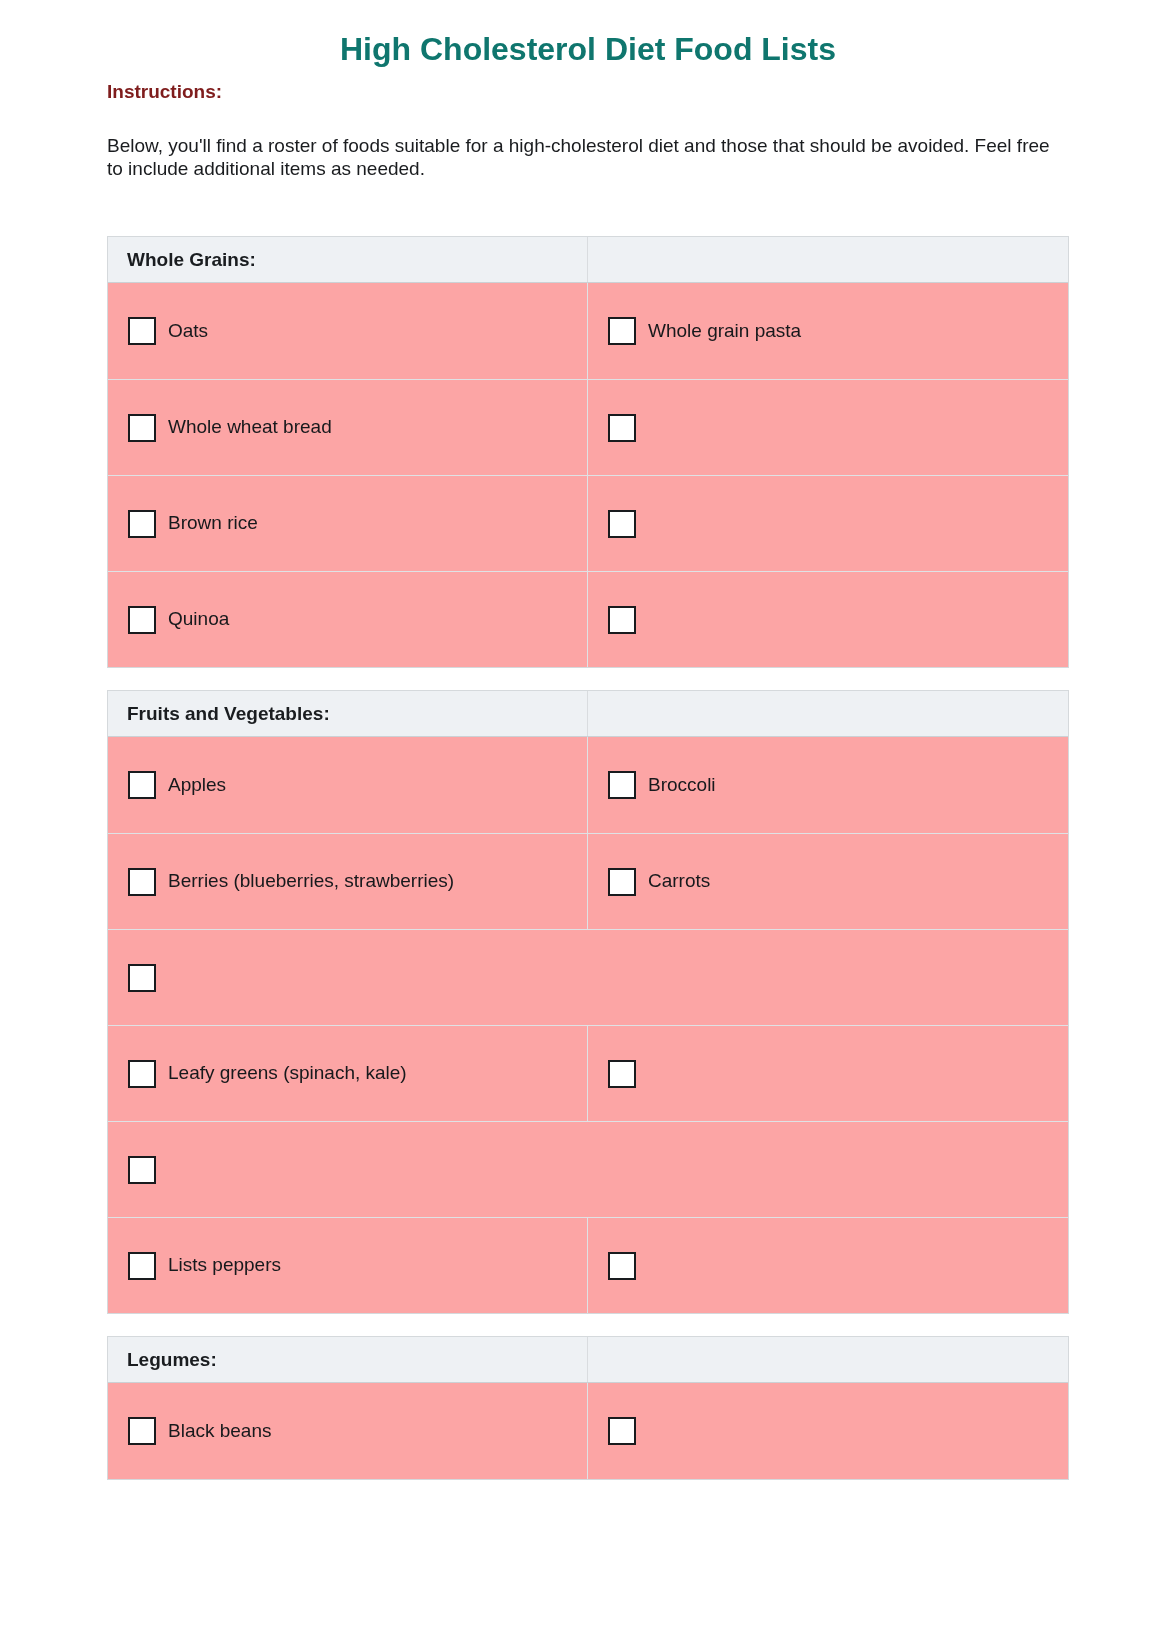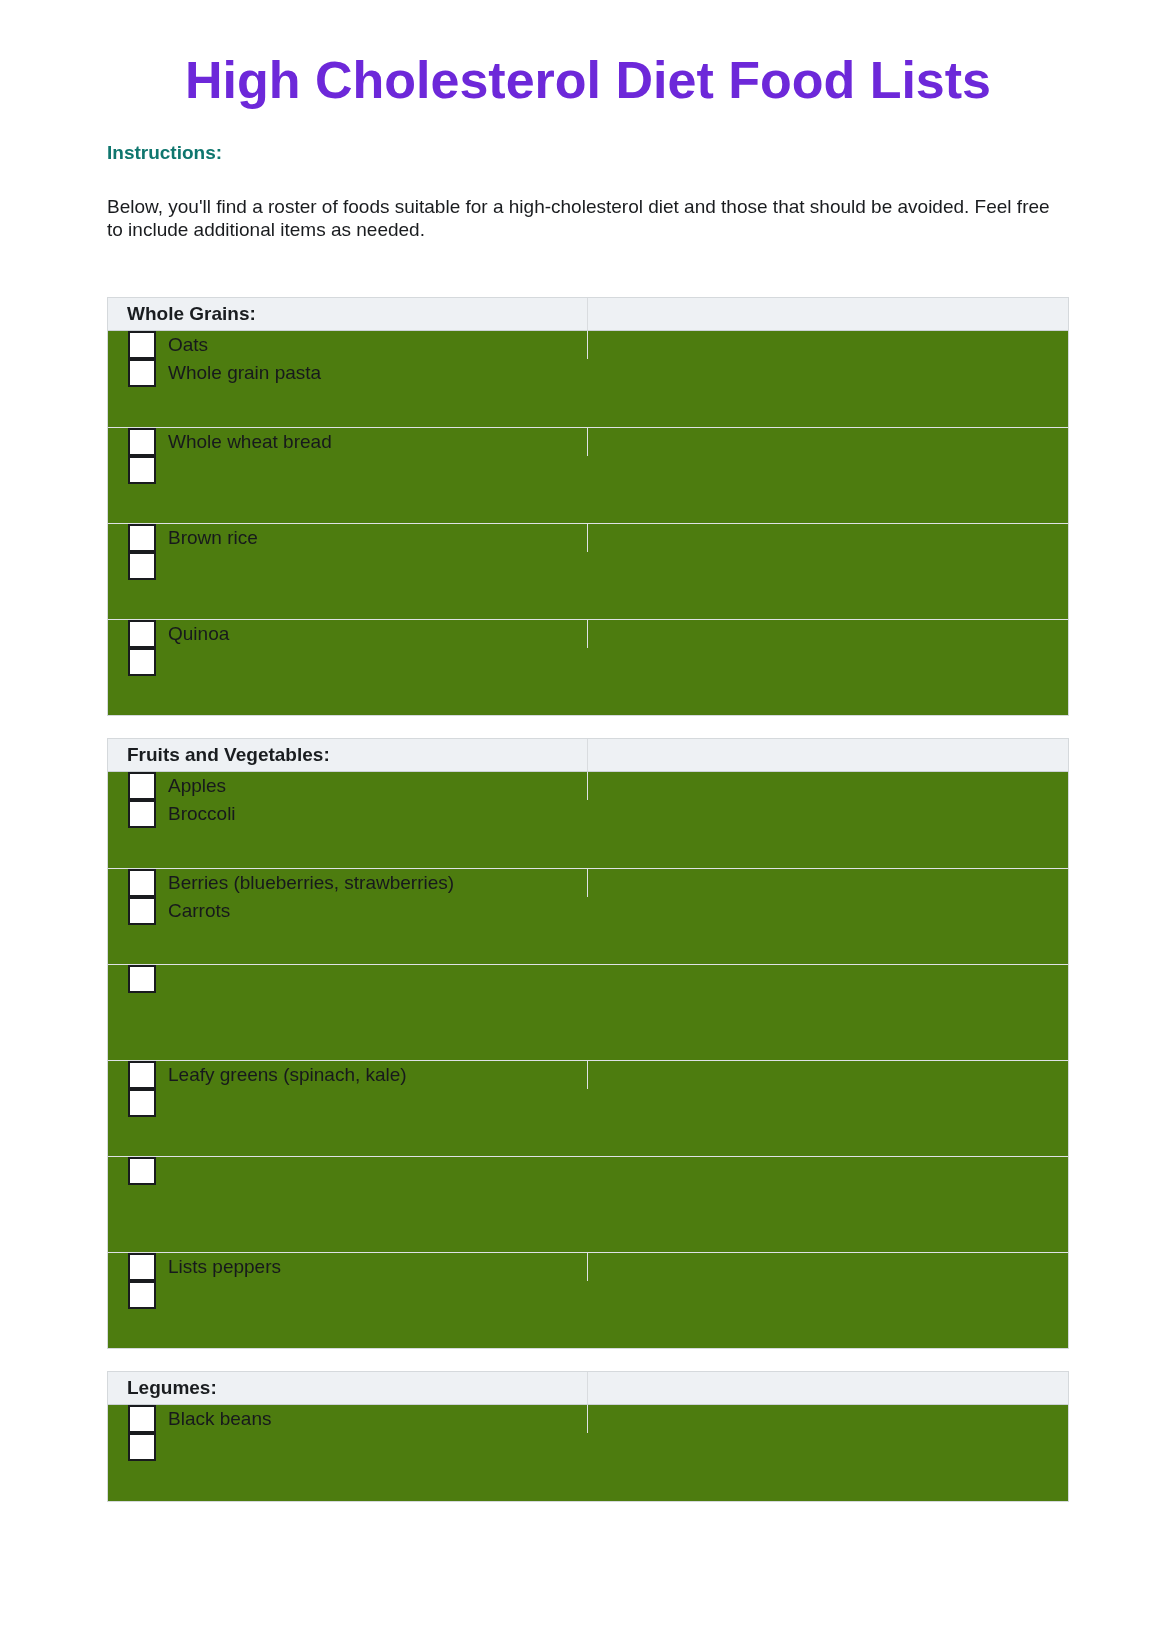--- a/index.html
+++ b/index.html
@@ -13,66 +13,66 @@
   *{margin:0;padding:0;box-sizing:border-box;}
   html,body{background:#ffffff;}
   body{
     width:1176px;
     min-height:1630px;
     font-family:"Liberation Sans", sans-serif;
     color:var(--ink);
   }
   .content{padding:0 107px 46px 107px;}
   .page-title{
-    margin-top:52px;
+    margin-top:32px;
     text-align:center;
-    font-size:52px;
+    font-size:32px;
     line-height:1.1;
     font-weight:700;
-    color:#6d28d9;
+    color:#0f766e;
     letter-spacing:0;
   }
   .instr-heading{
-    margin-top:33px;
+    margin-top:14px;
     font-size:19px;
     font-weight:700;
-    color:#0f766e;
+    color:#7f1d1d;
   }
   .instr-body{
     margin-top:32px;
     font-size:19px;
     line-height:1.18;
     color:#1a1c1f;
     max-width:962px;
   }
   .section{
     margin-top:22px;
     border:1px solid var(--border-outer);
     background:#fff;
   }
   .section.first{margin-top:56px;}
   .sec-header{
     display:flex;
     background:var(--header-bg);
     border-bottom:1px solid var(--border-header);
   }
   .hcell{
-    height:32px;
+    height:45px;
     display:flex;
     align-items:center;
     padding-left:19px;
   }
   .hcell-left{width:50%;border-right:1px solid #d9dcdf;}
   .hcell-right{width:50%;}
   .sec-title{
     font-size:19px;
     font-weight:700;
     color:#1a1d20;
   }
-  .row{display:flex;height:96px;background:#4d7c0f;flex-direction:column;}
+  .row{display:flex;height:96px;background:#fca5a5;}
   .row + .row{border-top:1px solid var(--border-inner);}
   .cell{
     width:50%;
     display:flex;
     align-items:center;
     padding:0 12px 0 20px;
   }
   .cell-left{border-right:1px solid var(--border-inner);}
   .checkbox{
     width:28px;

